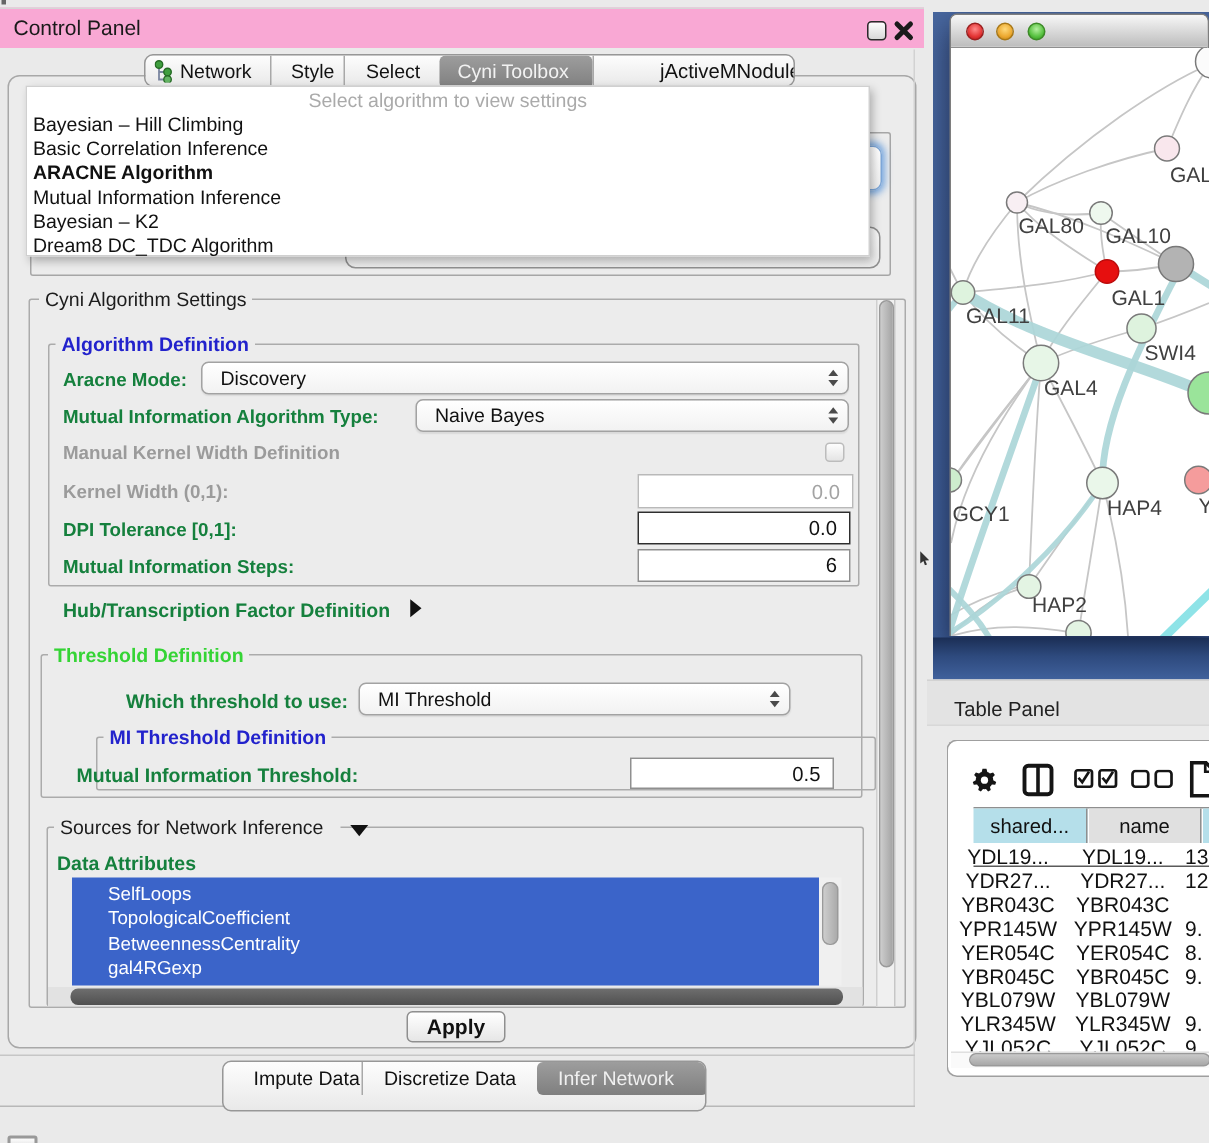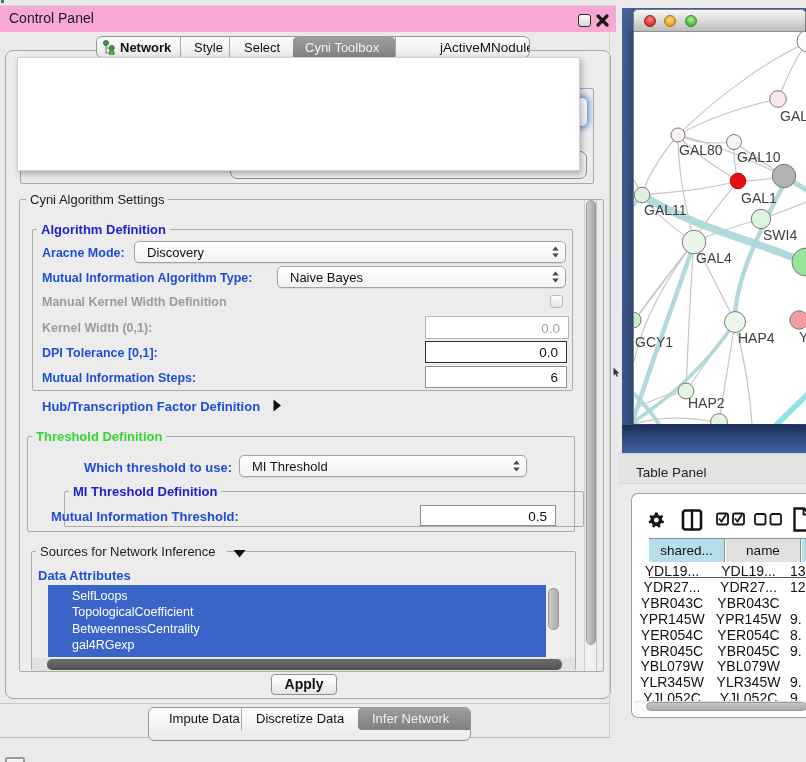--- a/index.html
+++ b/index.html
@@ -1,19 +1,19 @@
 <!DOCTYPE html>
 <html><head>
 <meta charset="utf-8">
 <style>
 * { margin:0; padding:0; box-sizing:border-box; }
 html,body { width:806px; height:762px; overflow:hidden; }
 body { font-family:"Liberation Sans", sans-serif; background:#eaeaea; position:relative; }
 .abs { position:absolute; }
-.lbl { font-weight:bold; font-size:12.5px; color:#1d4ed8; white-space:nowrap; }
+.lbl { font-weight:bold; font-size:12.5px; color:#15803d; white-space:nowrap; }
 .combo { position:absolute; background:linear-gradient(#ffffff,#f2f2f2); border:1px solid #a2a2a2; border-radius:5px; box-shadow:inset 0 1px 0 #fff, 0 1px 1px rgba(0,0,0,0.08); font-size:13px; color:#111; }
 .combo .ctext { position:absolute; left:12px; top:50%; transform:translateY(-50%); white-space:nowrap; }
 .combo svg.arr { position:absolute; right:5px; top:50%; transform:translateY(-50%); }
 .tfield { position:absolute; background:#fff; border:1px solid #8f8f8f; font-size:13.5px; color:#111; }
 .tfield span { position:absolute; right:8px; top:50%; transform:translateY(-50%); }
 .gbox { position:absolute; border:1px solid #ababab; border-radius:2px; }
 .gtitle { position:absolute; top:-8px; background:#ececec; padding:0 4px; font-size:13px; white-space:nowrap; line-height:15px; }
 </style>
 </head>
 <body>
@@ -34,21 +34,21 @@
 <div class="abs" style="left:0;top:737px;width:610px;height:1px;background:#b8b8b8;"></div>
 
 <div id="toptabs" class="abs" style="left:96px;top:36px;width:434px;height:22px;border:1px solid #979797;border-radius:6px;background:linear-gradient(#fdfdfd,#e9e9e9);overflow:hidden;">
   <div class="abs" style="left:0;top:0;width:83px;height:22px;"></div>
   <svg class="abs" style="left:6px;top:3px;" width="13" height="15" viewBox="0 0 13 15">
     <path d="M3 4 L3 13 L8 13 M3 8 L8 8" fill="none" stroke="#7a86a0" stroke-width="1.2"></path>
     <circle cx="3" cy="3" r="2.5" fill="#3f9e3f" stroke="#256b25" stroke-width="0.9"></circle>
     <circle cx="8.7" cy="8" r="2.5" fill="#3f9e3f" stroke="#256b25" stroke-width="0.9"></circle>
     <circle cx="8.7" cy="13" r="2.5" fill="#63b463" stroke="#256b25" stroke-width="0.9"></circle>
   </svg>
-  <div class="abs" style="left:23px;top:3px;font-size:13px;color:#111;font-weight:bold;">Network</div>
+  <div class="abs" style="left:23px;top:3px;font-size:13px;color:#111;">Network</div>
   <div class="abs" style="left:83px;top:0;width:1px;height:22px;background:#a8a8a8;"></div>
   <div class="abs" style="left:97px;top:3px;font-size:13px;color:#111;">Style</div>
   <div class="abs" style="left:132px;top:0;width:1px;height:22px;background:#a8a8a8;"></div>
   <div class="abs" style="left:147px;top:3px;font-size:13px;color:#111;">Select</div>
   <div class="abs" style="left:196px;top:0;width:102px;height:22px;background:linear-gradient(#9d9d9d,#7f7f7f);border-radius:4px;"></div>
   <div class="abs" style="left:208px;top:3px;font-size:13px;color:#f2f2f2;">Cyni Toolbox</div>
   <div class="abs" style="left:298px;top:0;width:1px;height:22px;background:#a8a8a8;"></div>
   <div class="abs" style="left:311px;top:3px;font-size:13.5px;color:#111;padding-left:32px;">jActiveMNodules</div>
 </div>
 
@@ -143,20 +143,29 @@
 <div class="abs" style="left:0px;top:703px;width:610px;height:1px;background:#c6c6c6;"></div>
 <div id="bottabs" class="abs" style="left:148px;top:707px;width:323px;height:34px;border:1px solid #979797;border-radius:6px;background:linear-gradient(#fdfdfd,#e9e9e9);overflow:hidden;">
   <div class="abs" style="left:20px;top:3px;font-size:13px;color:#111;">Impute Data</div>
   <div class="abs" style="left:92px;top:0;width:1px;height:22px;background:#a8a8a8;"></div>
   <div class="abs" style="left:107px;top:3px;font-size:13px;color:#111;">Discretize Data</div>
   <div class="abs" style="left:209px;top:0;width:114px;height:22px;background:linear-gradient(#9d9d9d,#7f7f7f);border-radius:4px;"></div>
   <div class="abs" style="left:223px;top:3px;font-size:13px;color:#f0f0f0;">Infer Network</div>
 </div>
 
 <div class="abs" style="left:17px;top:57px;width:563px;height:114px;background:#ffffff;border:1px solid #d0d0d0;box-shadow:2px 3px 6px rgba(0,0,0,0.28);">
+  <div style="text-align:center;font-size:13px;color:#aaaaaa;line-height:17px;">Select algorithm to view settings</div>
+  <div style="font-size:13px;color:#111;padding-left:4px;line-height:16.2px;">
+    Bayesian – Hill Climbing<br>
+    Basic Correlation Inference<br>
+    <b>ARACNE Algorithm</b><br>
+    Mutual Information Inference<br>
+    Bayesian – K2<br>
+    Dream8 DC_TDC Algorithm
+  </div>
 </div>
 
 <svg class="abs" style="left:613px;top:367px;" width="7" height="10" viewBox="0 0 7 10">
     <path d="M0.5 0.5 L6.5 6.5 L3.8 6.6 L5 9.4 L3.6 9.8 L2.6 7 L0.5 8.7 Z" fill="#333"></path>
   </svg>
 
 <div class="abs" style="left:5px;top:757px;width:20px;height:8px;border:2px solid #999999;background:linear-gradient(#fdfdfd,#e9e9e9);border-radius:2px;"></div>
 
 <div class="abs" style="left:622px;top:8px;width:184px;height:445px;background:linear-gradient(#48679f,#3c5c96);overflow:hidden;">
 

